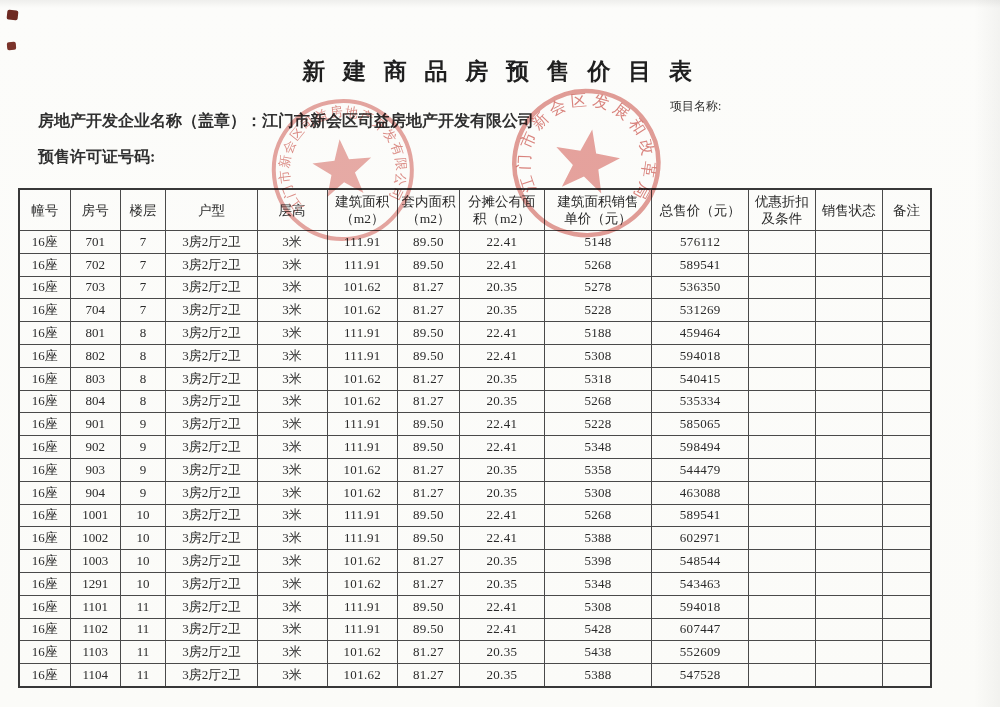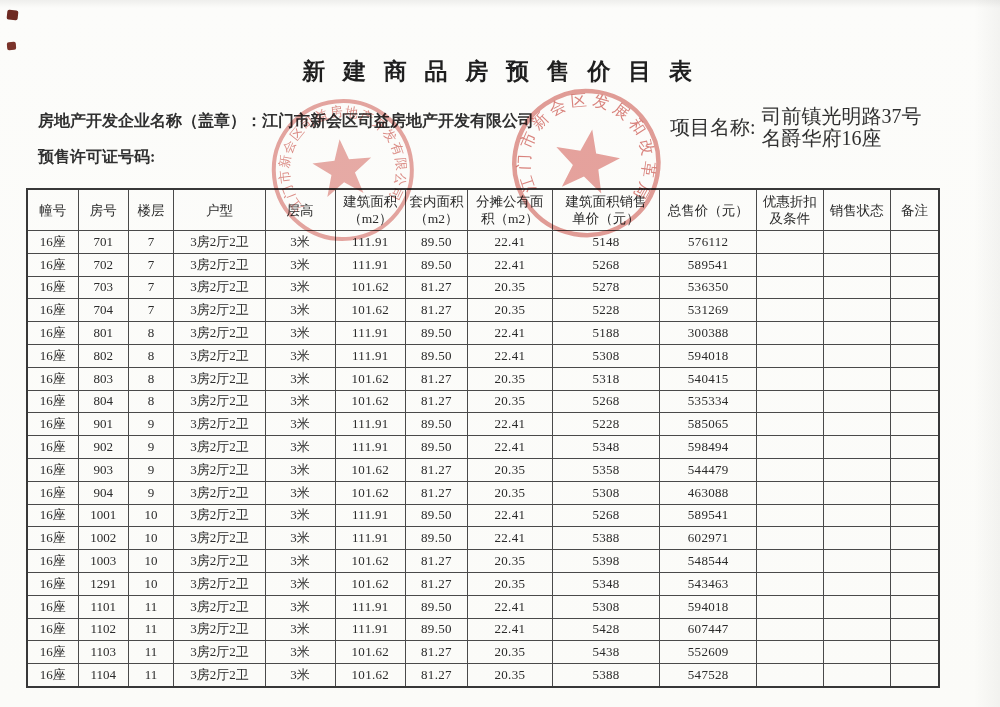--- a/index.html
+++ b/index.html
@@ -21,27 +21,27 @@
   .scan-mark.m2{left:7px;top:42px;width:9px;height:8px;background:#7a332a;transform:rotate(-4deg);}
 
   .doc-title{
     position:absolute;left:0;top:56px;width:1000px;
     text-align:center;font-size:23px;font-weight:bold;
     letter-spacing:6px;color:#1f1f1f;
   }
   .meta-line{position:absolute;font-size:16px;color:#303030;white-space:nowrap;font-weight:bold;}
   .dev-line{left:38px;top:111px;}
   .permit-line{left:38px;top:147px;}
-  .project-block{left:670px;top:105px;display:flex;position:absolute;font-size:20px;color:#303030;justify-content:center;}
+  .project-block{left:670px;top:89px;display:flex;position:absolute;font-size:12px;color:#303030;justify-content:center;}
   .project-label{padding-top:9px;margin-right:6px;}
   .project-value div{line-height:22px;}
   .updated-line{left:670px;top:150px;}
 
   table.price{
-    position:absolute;left:26px;top:188px;width:914px;
+    position:absolute;left:18px;top:188px;width:914px;
     border-collapse:collapse;table-layout:fixed;
     font-size:13px;color:#2a2a2a;
     background:transparent;
   }
   table.price th,table.price td{
     border:1px solid #4a4a4a;text-align:center;vertical-align:middle;
     padding:0 1px;overflow:hidden;
   }
   table.price{border:2px solid #383838;}
   table.price th{
@@ -67,24 +67,20 @@
   <div class="scan-mark m2"></div>
 
   <div class="doc-title">新 建 商 品 房 预 售 价 目 表</div>
 
   <div class="meta-line dev-line"><span>房地产开发企业名称（盖章）：</span><span>江门市新会区司益房地产开发有限公司</span></div>
 
   <div class="meta-line permit-line"><span>预售许可证号码:</span></div>
 
   <div class="project-block">
     <div class="project-label">项目名称:</div>
-    <div class="project-value">
-      <div>司前镇光明路37号</div>
-      <div>名爵华府16座</div>
-    </div>
   </div>
 
 
   <table class="price">
     <colgroup>
       <col style="width:5.6%">
         <col style="width:5.5%">
         <col style="width:5.0%">
       <col style="width:10.0%">
         <col style="width:7.7%">
@@ -183,21 +179,21 @@
         <tr>
           <td class="cjk">16座</td>
           <td class="cjk">801</td>
           <td class="cjk">8</td>
           <td class="cjk">3房2厅2卫</td>
           <td class="cjk">3米</td>
           <td class="num">111.91</td>
           <td class="num">89.50</td>
           <td class="num">22.41</td>
           <td class="num">5188</td>
-          <td class="num">300388</td>
+          <td class="num">459464</td>
           <td class="num"></td>
           <td class="num"></td>
           <td class="num"></td>
         </tr>
         <tr>
           <td class="cjk">16座</td>
           <td class="cjk">802</td>
           <td class="cjk">8</td>
           <td class="cjk">3房2厅2卫</td>
           <td class="cjk">3米</td>

